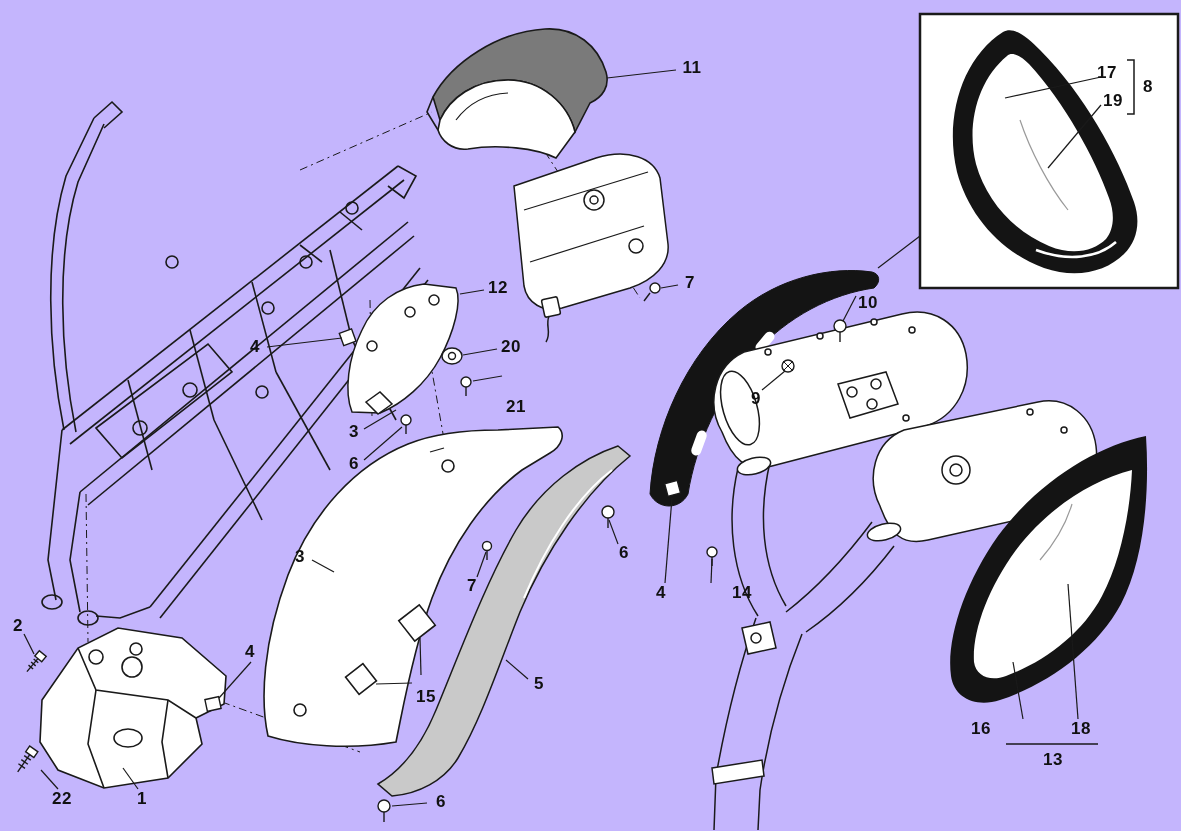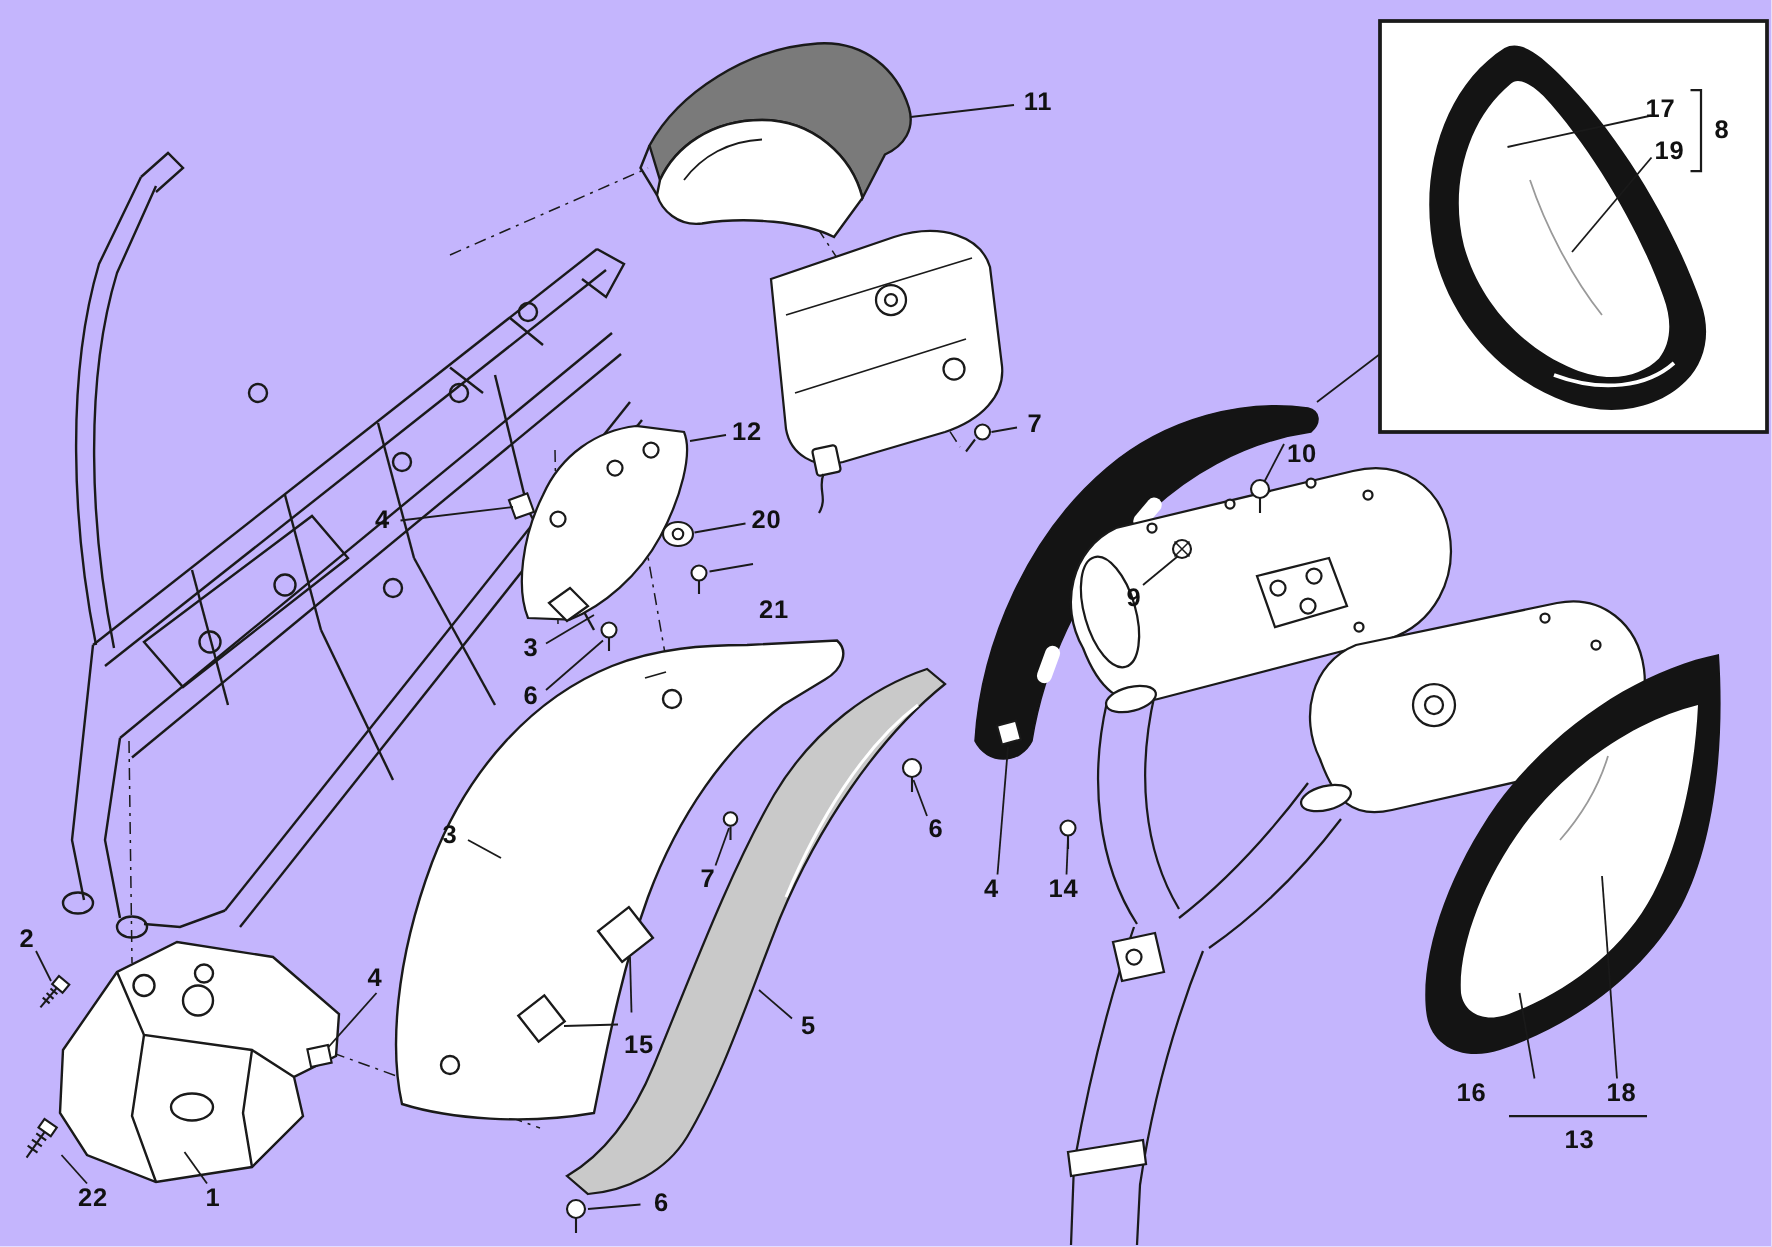--- a/index.html
+++ b/index.html
@@ -284,21 +284,21 @@
       <div class="callout" style="left: 511px; top: 347px;">20</div>
       <div class="callout" style="left: 516px; top: 375px; margin-top: 32px;">21</div>
       <div class="callout" style="left: 354px; top: 432px;">3</div>
       <div class="callout" style="left: 354px; top: 464px;">6</div>
       <div class="callout" style="left: 868px; top: 290px; margin-top: 13px;">10</div>
       <div class="callout" style="left: 756px; top: 399px;">9</div>
       <div class="callout" style="left: 300px; top: 557px;">3</div>
       <div class="callout" style="left: 472px; top: 586px;">7</div>
       <div class="callout" style="left: 624px; top: 553px;">6</div>
       <div class="callout" style="left: 661px; top: 593px;">4</div>
-      <div class="callout" style="left: 709px; top: 593px;">14</div>
+      <div class="callout" style="left: 742px; top: 593px;">14</div>
       <div class="callout" style="left: 18px; top: 626px;">2</div>
       <div class="callout" style="left: 426px; top: 697px;">15</div>
       <div class="callout" style="left: 539px; top: 684px;">5</div>
       <div class="callout" style="left: 250px; top: 652px;">4</div>
       <div class="callout" style="left: 62px; top: 799px;">22</div>
       <div class="callout" style="left: 142px; top: 799px;">1</div>
       <div class="callout" style="left: 441px; top: 802px;">6</div>
       <div class="callout" style="left: 1083px; top: 73px; margin-left: 24px;">17</div>
       <div class="callout" style="left: 1113px; top: 101px;">19</div>
       <div class="callout" style="left: 1148px; top: 87px;">8</div>

